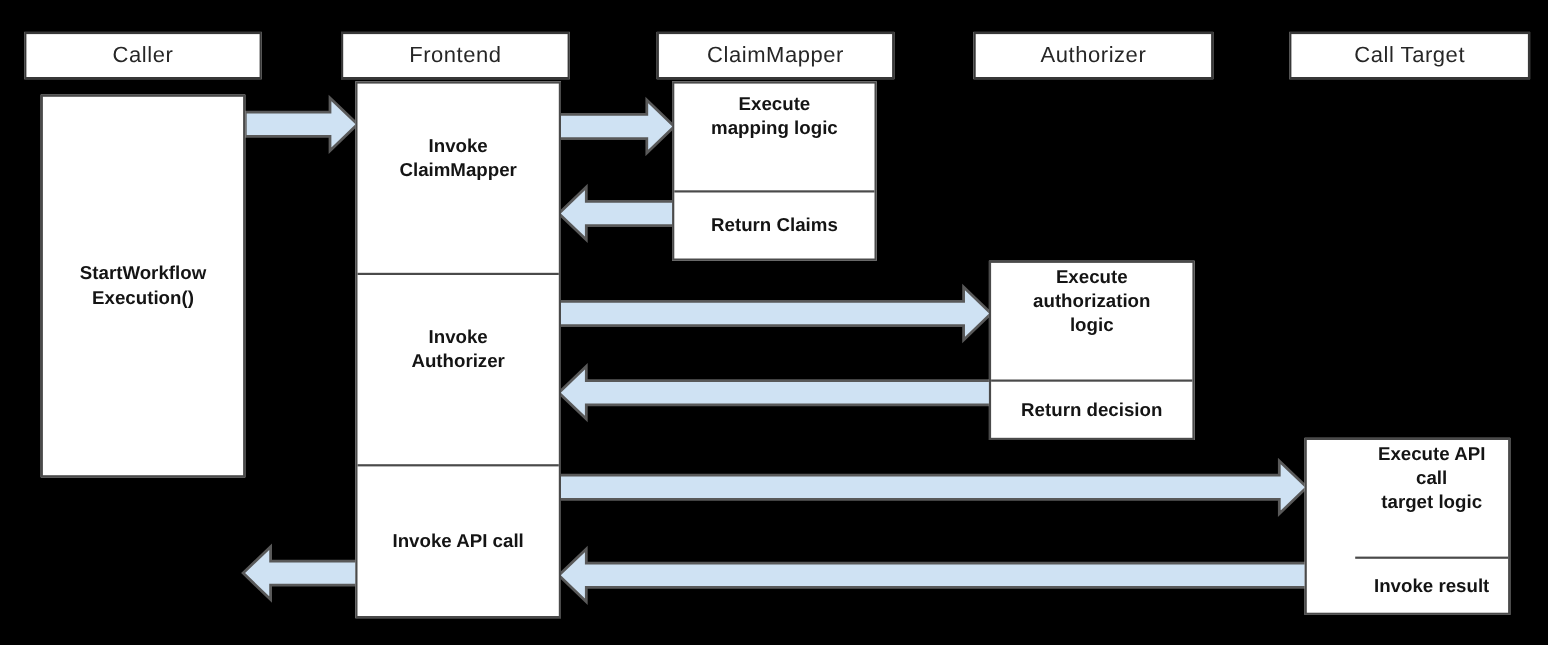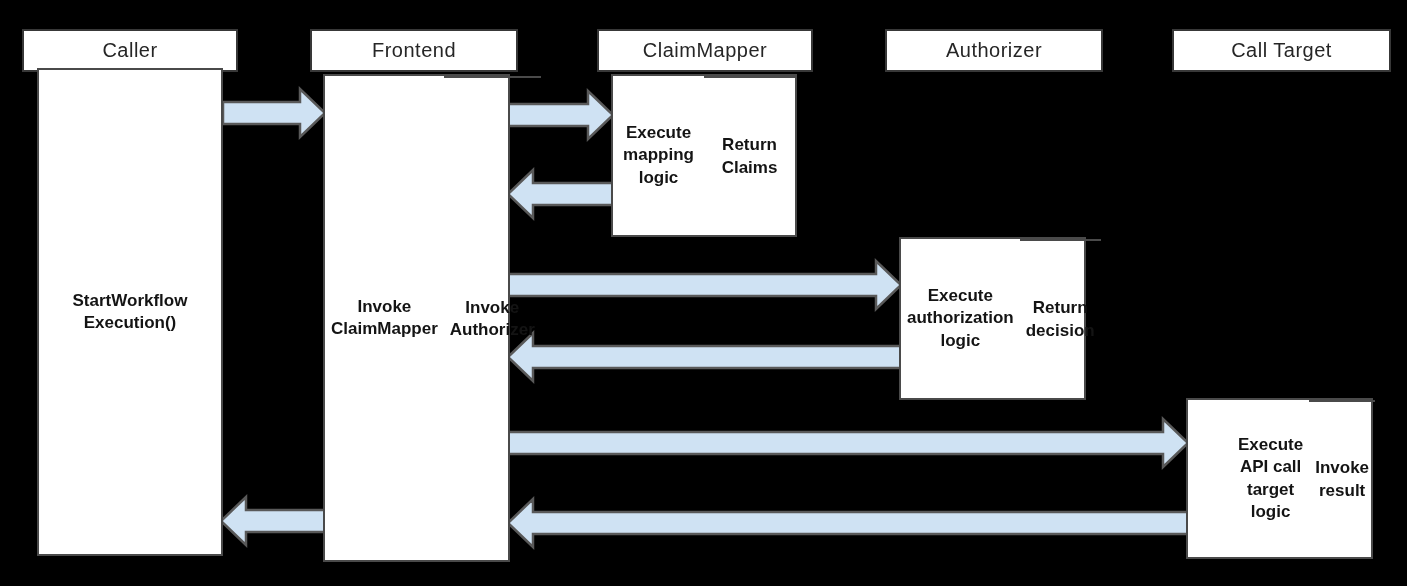--- a/index.html
+++ b/index.html
@@ -36,22 +36,23 @@
     letter-spacing: 0.5px;
     color: #262626;
     z-index: 2;
   }
   .panel {
     position: absolute;
     background: #fff;
     border: 2px solid #4a4a4a;
     box-sizing: border-box;
     display: flex;
-    flex-direction: row;
+    flex-direction: column;
     z-index: 2;
+    gap: 36px;
   }
   .cell {
     flex: 1;
     display: flex;
     align-items: center;
     justify-content: center;
     text-align: center;
     padding: 2px 6px;
     box-sizing: border-box;
   }
@@ -79,35 +80,38 @@
     <polygon class="arrow" points="1188,512 533,512 533,499 508,523 533,547 533,534 1188,534"></polygon>
     <polygon class="arrow" points="325,510 246,510 246,497 221,521 246,545 246,532 325,532"></polygon>
   </svg>
 
   <div class="hdr" style="left:22px;  width:216px;">Caller</div>
   <div class="hdr" style="left:310px; width:208px;">Frontend</div>
   <div class="hdr" style="left:597px; width:216px;">ClaimMapper</div>
   <div class="hdr" style="left:885px; width:218px;">Authorizer</div>
   <div class="hdr" style="left:1172px;width:219px;">Call Target</div>
 
-  <div class="panel" style="left:37px; top:68px; width:186px; height:488px;">
+  <div class="panel" style="left:37px; top:86px; width:186px; height:348px;">
     <div class="cell">
       <span>StartWorkflow
 Execution()</span>
     </div>
   </div>
 
   <div class="panel" style="left:323px; top:74px; width:187px; height:488px;">
     <div class="cell">
       <span>Invoke
 ClaimMapper</span>
     </div>
     <div class="cell">
       <span>Invoke
 Authorizer</span>
+    </div>
+    <div class="cell">
+      <span>Invoke API call</span>
     </div>
   </div>
 
   <div class="panel" style="left:611px; top:74px; width:186px; height:163px;">
     <div class="cell">
       <span>Execute
 mapping logic</span>
     </div>
     <div class="cell">
       <span>Return Claims</span>

